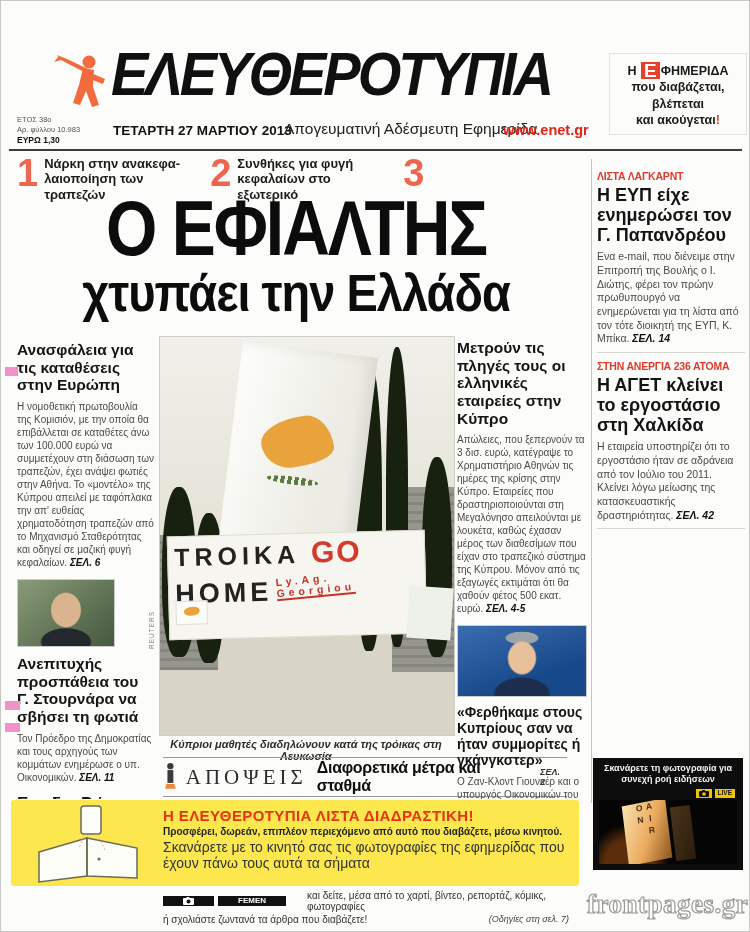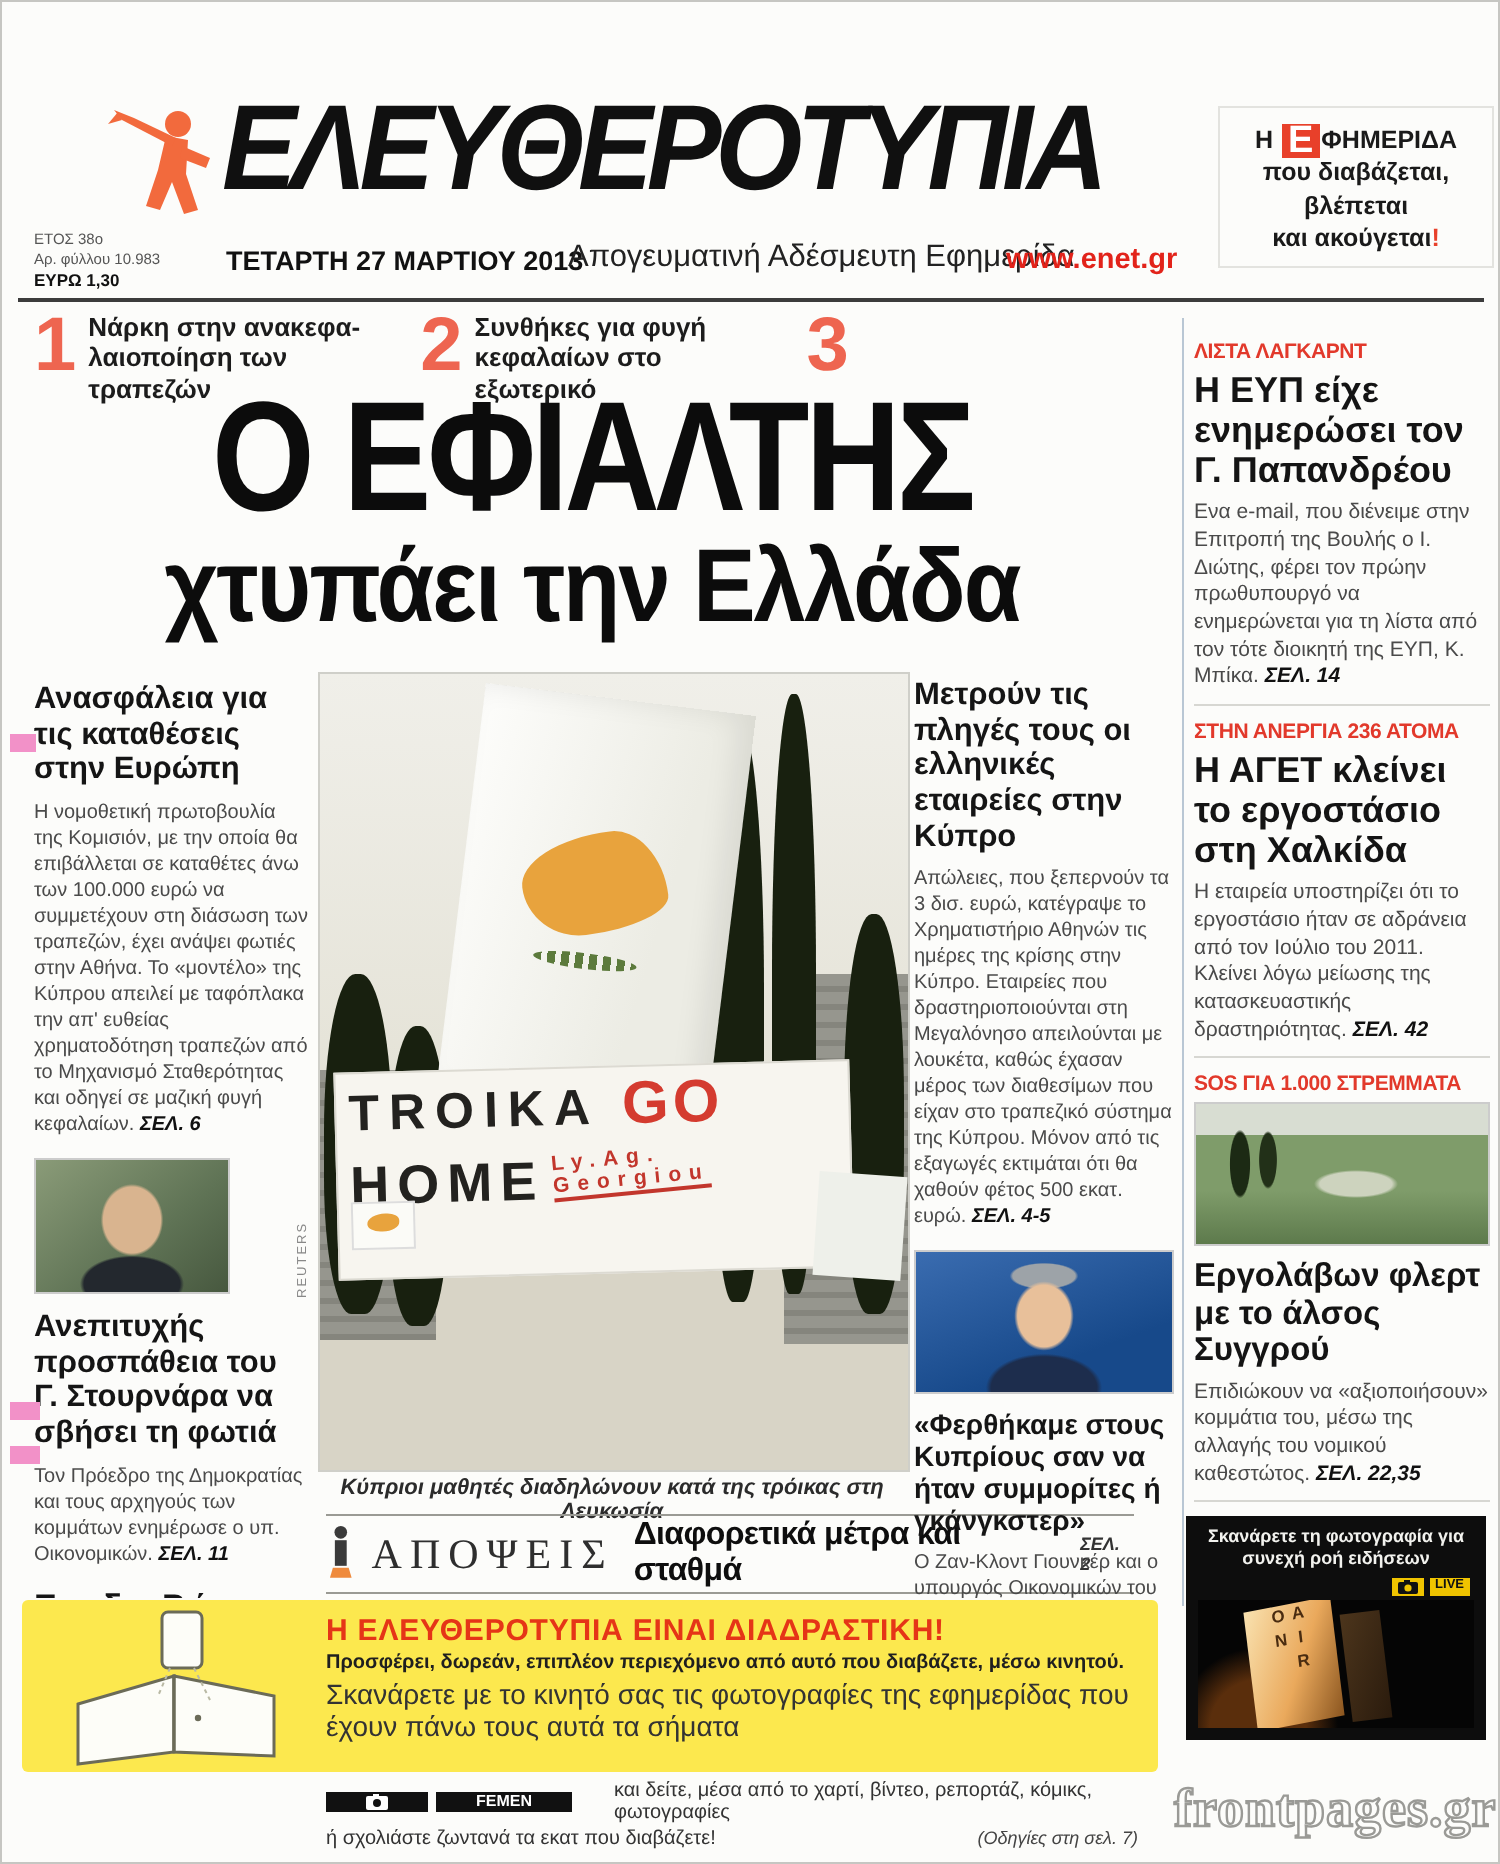--- a/index.html
+++ b/index.html
@@ -263,27 +263,20 @@
       <p><span>Ενα e-mail, που διένειμε στην Επιτροπή της Βουλής ο Ι. Διώτης, φέρει τον πρώην πρωθυπουργό να ενημερώνεται για τη λίστα από τον τότε διοικητή της ΕΥΠ, Κ. Μπίκα.</span>
         <b class="pageref">ΣΕΛ. 14</b></p>
     </div>
     <div class="sb-sec">
       <div class="kicker">ΣΤΗΝ ΑΝΕΡΓΙΑ 236 ΑΤΟΜΑ</div>
       <h3>Η ΑΓΕΤ κλείνει το εργοστάσιο στη Χαλκίδα</h3>
       <p><span>Η εταιρεία υποστηρίζει ότι το εργοστάσιο ήταν σε αδράνεια από τον Ιούλιο του 2011. Κλείνει λόγω μείωσης της κατασκευαστικής δραστηριότητας.</span>
         <b class="pageref">ΣΕΛ. 42</b></p>
     </div>
     <div class="sb-sec">
-      <div class="kicker">SOS ΓΙΑ 1.000 ΣΤΡΕΜΜΑΤΑ</div>
-      <div class="ph-forest"></div>
-      <h3 class="smaller">Εργολάβων φλερτ με το άλσος Συγγρού</h3>
-      <p><span>Επιδιώκουν να «αξιοποιήσουν» κομμάτια του, μέσω της αλλαγής του νομικού καθεστώτος.</span>
-        <b class="pageref">ΣΕΛ. 22,35</b></p>
-    </div>
-    <div class="sb-sec">
       
       
       
     </div>
   </div>
 
   <div class="adbox">
     <div class="ad-text">Σκανάρετε τη φωτογραφία για συνεχή ροή ειδήσεων</div>
     <div class="ad-badges">
       <span class="ybadge">
@@ -310,36 +303,36 @@
           <rect x="52" y="2" width="20" height="28" rx="3"></rect>
           <path d="M10 48 L58 34 L58 72 L10 78 Z"></path>
           <path d="M58 34 L108 44 L108 74 L58 72 Z"></path>
         </g>
         <line x1="58" y1="34" x2="58" y2="72" stroke="#6b6b58" stroke-width="1.5"></line>
         <line x1="56" y1="30" x2="50" y2="44" stroke="#b9b9a4" stroke-width="1" stroke-dasharray="2,2"></line>
         <line x1="68" y1="30" x2="76" y2="46" stroke="#b9b9a4" stroke-width="1" stroke-dasharray="2,2"></line>
         <circle cx="70" cy="55" r="1.6" fill="#6b6b58"></circle>
       </svg>
     </div>
-    <div class="bn-title">Η ΕΛΕΥΘΕΡΟΤΥΠΙΑ ΕΙΝΑΙ ΔΙΑΔΡΑΣΤΙΚΗ!</div>
+    <div class="bn-title">Η ΕΛΕΥΘΕΡΟΤΥΠΙΑ ΛΙΣΤΑ ΔΙΑΔΡΑΣΤΙΚΗ!</div>
     <div class="bn-l1">Προσφέρει, δωρεάν, επιπλέον περιεχόμενο από αυτό που διαβάζετε, μέσω κινητού.</div>
     <div class="bn-l2">Σκανάρετε με το κινητό σας τις φωτογραφίες της εφημερίδας που έχουν πάνω τους αυτά τα σήματα</div>
     <div class="bn-row">
       <span class="bbadge">
         <svg width="11" height="8" viewBox="0 0 11 8">
             <rect x="0" y="1" width="11" height="7" rx="1" fill="#fff"></rect>
             <circle cx="5.5" cy="4.5" r="2" fill="#111"></circle>
             <rect x="3.5" y="0" width="3" height="2" fill="#fff"></rect>
           </svg>
       </span>
       <span class="bbadge">FEMEN</span>
       <span class="bn-l3">και δείτε, μέσα από το χαρτί, βίντεο, ρεπορτάζ, κόμικς, φωτογραφίες</span>
     </div>
     <div class="bn-l4">
-      <span>ή σχολιάστε ζωντανά τα εκατ που διαβάζετε!</span>
+      <span>ή σχολιάστε ζωντανά τα άρθρα που διαβάζετε!</span>
       <span class="bn-note">(Οδηγίες στη σελ. 7)</span>
     </div>
   </div>
 
   <div class="watermark">frontpages.gr</div>
   <div class="pm" style="left:4px;top:366px;width:13px;height:9px"></div>
   <div class="pm" style="left:4px;top:700px;width:15px;height:9px"></div>
   <div class="pm" style="left:4px;top:722px;width:15px;height:9px"></div>
 
 </div>

